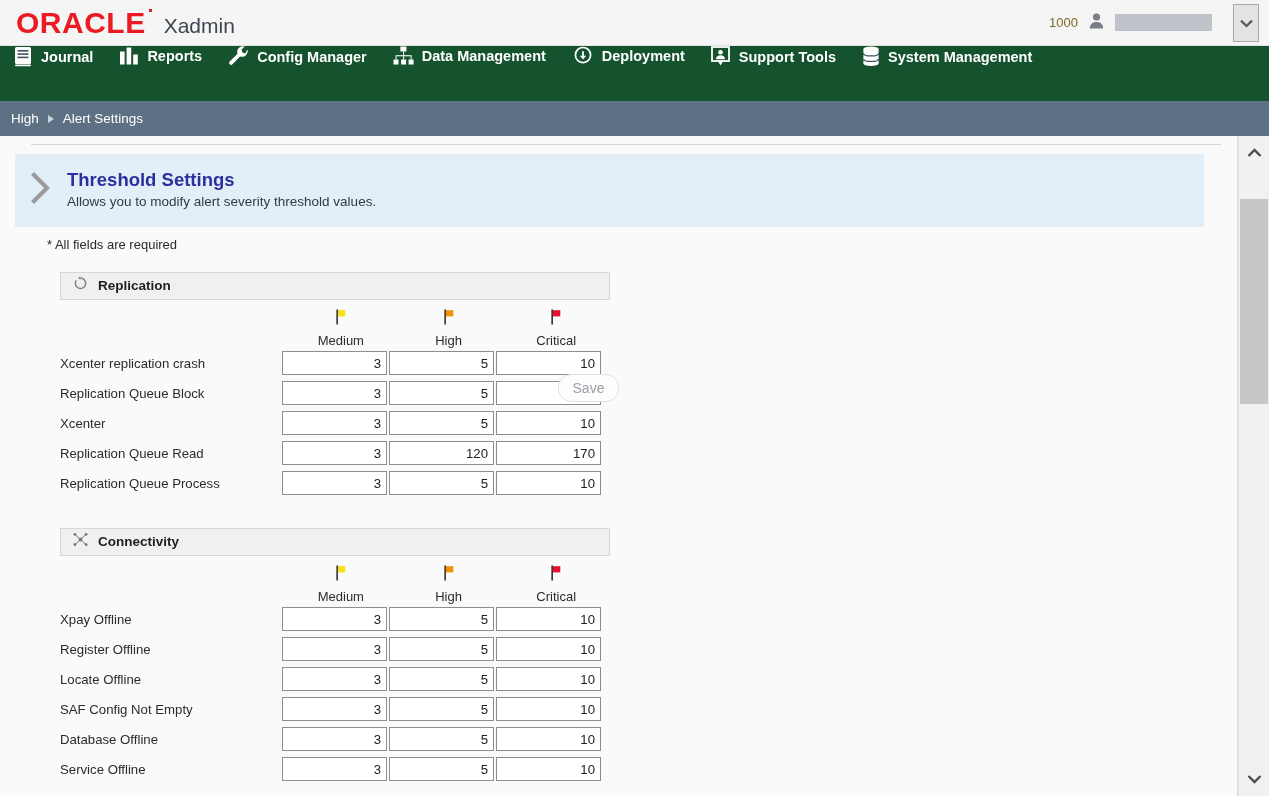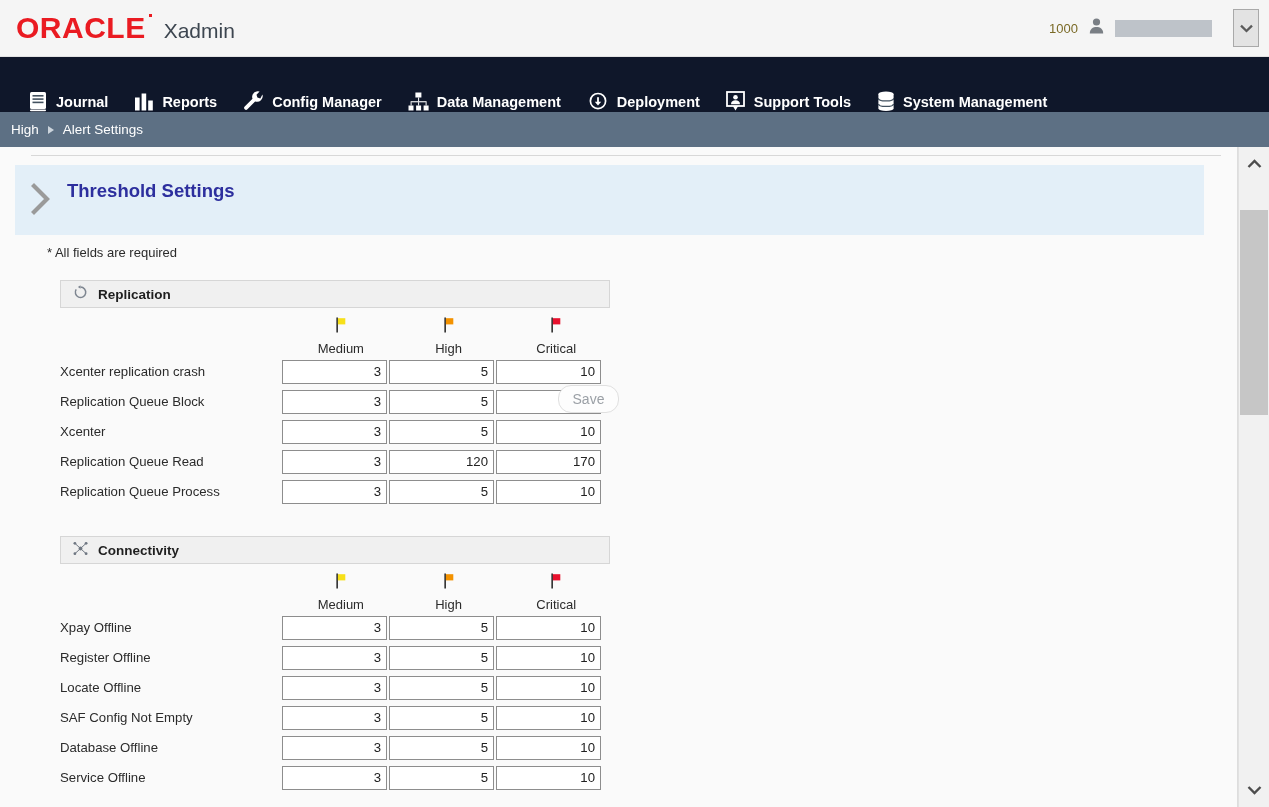--- a/index.html
+++ b/index.html
@@ -7,21 +7,21 @@
     margin: 0; padding: 0;
     width: 1269px; height: 807px;
     overflow: hidden;
     font-family: "Liberation Sans", sans-serif;
     background: #ffffff;
   }
 
   
   .brandbar {
     position: relative;
-    height: 57px;
+    height: 46px;
     background: #f5f5f5;
     border-bottom: 1px solid #e2e2e2;
     display: flex;
     align-items: center;
   }
   .brand-left {
     display: flex; align-items: baseline;
     padding-left: 16px;
   }
   .oracle-logo {
@@ -68,24 +68,24 @@
     width: 26px; height: 38px;
     background: #e3e3e3;
     border: 1px solid #a9a9a9;
     display: flex; align-items: center; justify-content: center;
     cursor: pointer;
   }
 
   
   .navbar {
     height: 55px;
-    background: #0f172a;
-    display: flex;
-    align-items: flex-end;
-    padding-left: 29px;
+    background: #14532d;
+    display: flex;
+    align-items: flex-start;
+    padding-left: 14px;
   }
   .nav-item {
     display: flex;
     align-items: center;
     gap: 8px;
     color: #ffffff;
     font-size: 14.5px;
     font-weight: 700;
     margin-right: 26px;
     cursor: pointer;
@@ -402,20 +402,21 @@
     <div class="title-banner">
       <div class="chev-wrap">
         <span>
           <svg width="22" height="32" viewBox="0 0 22 32">
             <path d="M4 3 L17 16 L4 29" stroke="#9a9a9a" stroke-width="4.2" fill="none" stroke-linecap="square"></path>
           </svg>
         </span>
       </div>
       <div>
         <div class="banner-title">Threshold Settings</div>
+        <div class="banner-sub">Allows you to modify alert severity threshold values.</div>
       </div>
     </div>
 
     <div class="required-row">
       <span class="required-note">* All fields are required</span>
     </div>
 
     <button class="save-btn" disabled="">Save</button>
 
     <div class="section">

